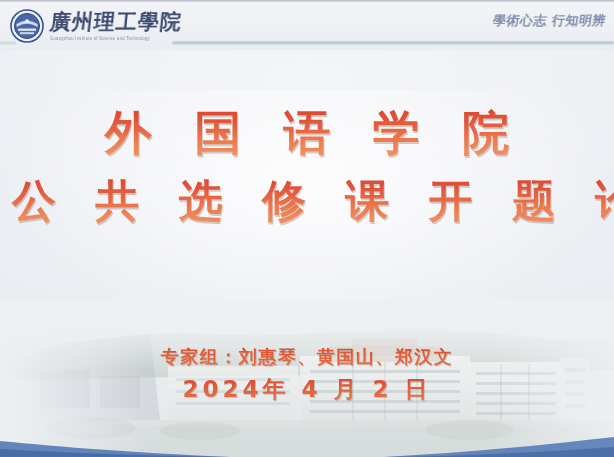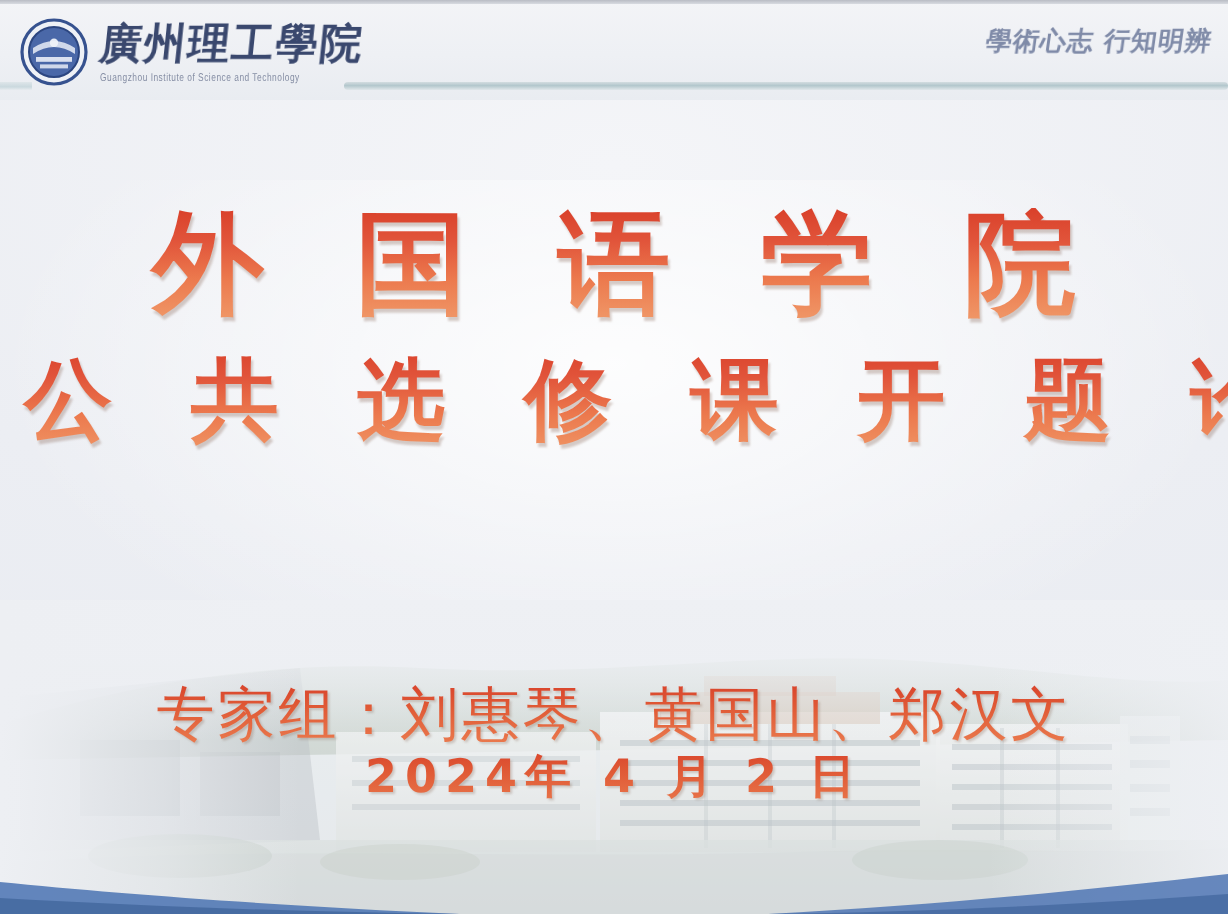--- a/index.html
+++ b/index.html
@@ -195,21 +195,21 @@
     white-space: nowrap;
     background: linear-gradient(180deg, #d9402a 0%, #e1543a 28%, #ec7a4e 62%, #f09a6a 100%);
     -webkit-background-clip: text;
     background-clip: text;
     color: transparent;
     -webkit-text-fill-color: transparent;
     filter: drop-shadow(1.5px 2px 0.6px rgba(120,80,60,0.28));
   }
 
   .title-line-1 {
-    font-size: 56px;
+    font-size: 47px;
     line-height: 58px;
     letter-spacing: 13px;
     text-indent: 13px;
   }
 
   .title-line-2 {
     font-size: 44px;
     line-height: 58px;
     letter-spacing: 12px;
     text-indent: 12px;
@@ -220,22 +220,22 @@
   .bottom-block {
     position: absolute;
     left: 0;
     top: 341px;
     width: 614px;
     text-align: center;
   }
 
   .experts {
     font-family: "DejaVu Sans", "Liberation Sans", sans-serif;
-    font-size: 29px;
-    font-weight: 400;
+    font-size: 18px;
+    font-weight: 700;
     line-height: 32px;
     letter-spacing: 1.5px;
     white-space: nowrap;
     background: linear-gradient(180deg, #d8422b 0%, #e05a36 40%, #ea7b4f 100%);
     -webkit-background-clip: text;
     background-clip: text;
     color: transparent;
     -webkit-text-fill-color: transparent;
     filter: drop-shadow(1px 1.5px 0.5px rgba(120,80,60,0.25));
   }

